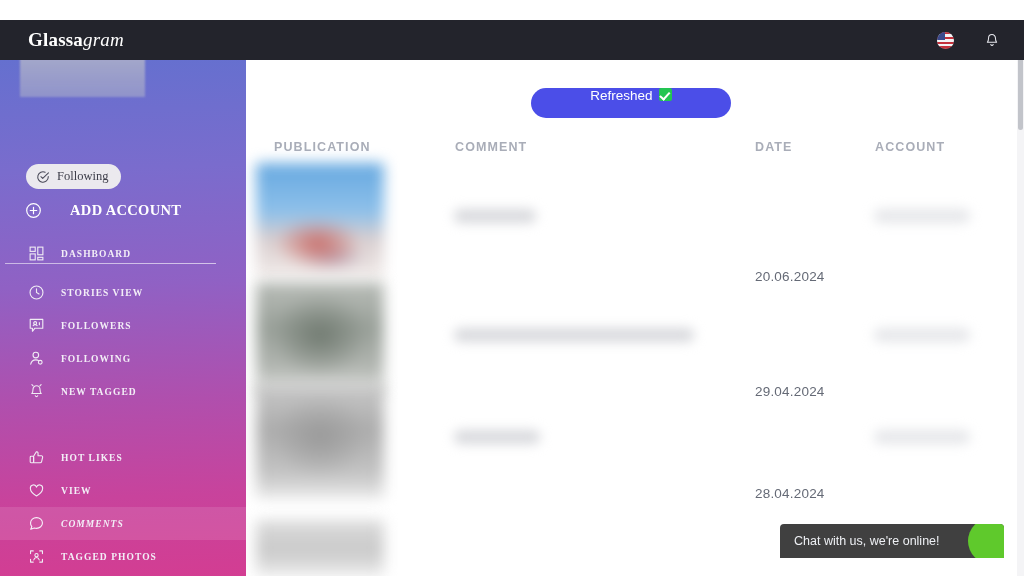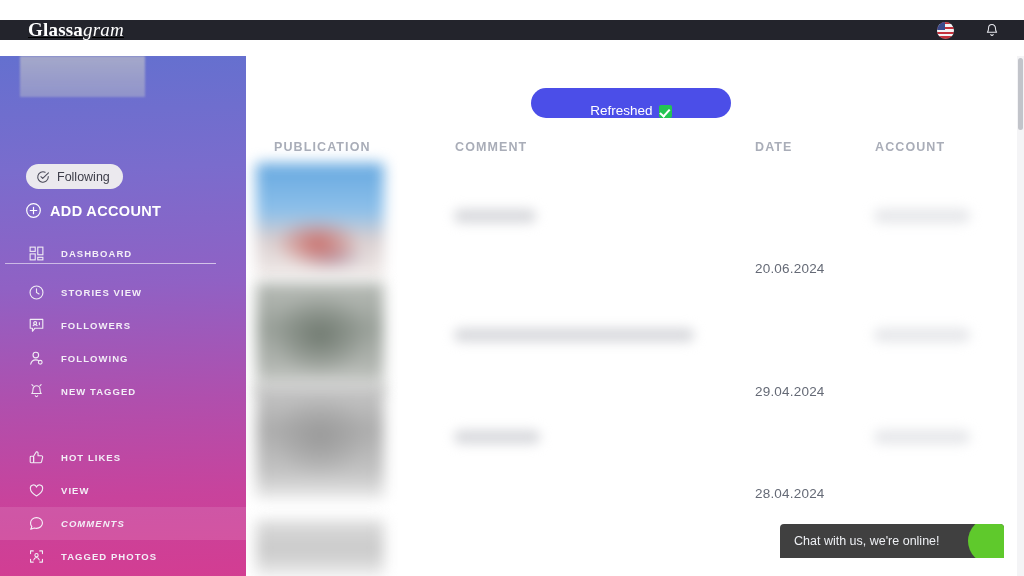--- a/index.html
+++ b/index.html
@@ -7,25 +7,24 @@
     width: 1024px; height: 576px;
     overflow: hidden;
     background: #ffffff;
     font-family: "Liberation Sans", sans-serif;
   }
 
   .app { position: relative; width: 1024px; height: 576px; background:#fff; }
 
   
   .topbar {
-    position: absolute; top: 20px; left: 0; width: 1024px; height: 20px;
+    position: absolute; top: 20px; left: 0; width: 1024px; height: 40px;
     background: #23242c;
     display: flex; align-items: center;
     z-index: 30;
-    text-decoration: underline;
   }
   .logo {
     margin-left: 28px;
     color: #ffffff;
     font-family: "Liberation Serif", serif;
     font-size: 19px;
     letter-spacing: .2px;
     white-space: nowrap;
   }
   .logo .b { font-weight: 700; }
@@ -53,38 +52,39 @@
   .sidebar {
     position: absolute; top: 56px; left: 0; width: 276px; height: 520px;
     background: linear-gradient(178deg,
         #6470cf 0%,
         #7a6ccd 22%,
         #9061c4 44%,
         #b04fad 66%,
         #c8439c 84%,
         #d33d92 100%);
     overflow: hidden;
+    font-family: Liberation Serif, serif;
   }
   .avatar-block {
     position: absolute; left: 20px; top: 0px; width: 125px; height: 41px;
     background: linear-gradient(to bottom, rgba(190,190,200,.72), rgba(175,178,200,.55));
     filter: blur(1.2px);
   }
   .following-pill {
     position: absolute; left: 26px; top: 108px;
     height: 25px; padding: 0 13px 0 10px;
     background: #ebe9ee; border-radius: 14px;
     display: flex; align-items: center; gap: 7px;
     color: #3d3d49; font-size: 12.5px;
   }
   .check-circle { width: 14px; height: 14px; display:block; }
 
   .add-account {
     position: absolute; left: 25px; top: 146px;
-    display: flex; align-items: center; gap: 8px;
+    display: flex; align-items: center; gap: 28px;
     color: #ffffff; font-size: 14.5px; font-weight: 700; letter-spacing: .35px;
   }
   .plus-circle { width: 17px; height: 17px; display:block; }
 
   .nav-row {
     position: absolute; left: 0; width: 246px; height: 33px;
     display: flex; align-items: center;
     color: #f3eef7; font-size: 9.5px; font-weight: 700;
     letter-spacing: 1.05px;
   }
@@ -108,21 +108,21 @@
     position: absolute; left: 246px; top: 56px;
     width: 778px; height: 520px; background: #fff;
     overflow: hidden;
   }
   .refresh-btn {
     position: absolute; left: 285px; top: 32px;
     width: 200px; height: 30px; border: none;
     background: #4b4ee8; border-radius: 16px;
     color: #ffffff; font-size: 13.5px; font-family: "Liberation Sans", sans-serif;
     cursor: pointer;
-    display: flex; align-items: flex-end; justify-content: center; gap: 6px;
+    display: flex; align-items: flex-start; justify-content: center; gap: 6px;
   }
   .check-emoji {
     display:inline-block; width:13px; height:13px; border-radius:2px;
     background:#23c552; position:relative;
   }
   .check-emoji::after {
     content:""; position:absolute; left:3.4px; top:1.6px;
     width:4px; height:7.5px; border:solid #fff; border-width:0 2px 2px 0;
     transform: rotate(42deg);
   }
@@ -353,21 +353,21 @@
     </button>
 
     <div class="col-head ch-pub">PUBLICATION</div>
     <div class="col-head ch-com">COMMENT</div>
     <div class="col-head ch-date">DATE</div>
     <div class="col-head ch-acc">ACCOUNT</div>
 
     <div class="row" style="top:105px; height:119px">
       <div class="thumb t1" style="top:2px"></div>
       <div class="blurline" style="left:208px; top:48px; width:82px; height:14px;"></div>
-      <div class="date-cell" style="top:100px">20.06.2024</div>
+      <div class="date-cell" style="top:108px">20.06.2024</div>
       <div class="blurline" style="left:628px; top:48px; width:96px; height:14px; background:#e6e7ea;"></div>
     </div>
 
     <div class="row" style="top:224px; height:119px">
       <div class="thumb t2" style="top:2px"></div>
       <div class="blurline" style="left:208px; top:48px; width:240px; height:14px;"></div>
       <div class="date-cell" style="top:104px">29.04.2024</div>
       <div class="blurline" style="left:628px; top:48px; width:96px; height:14px; background:#e6e7ea;"></div>
     </div>
 

